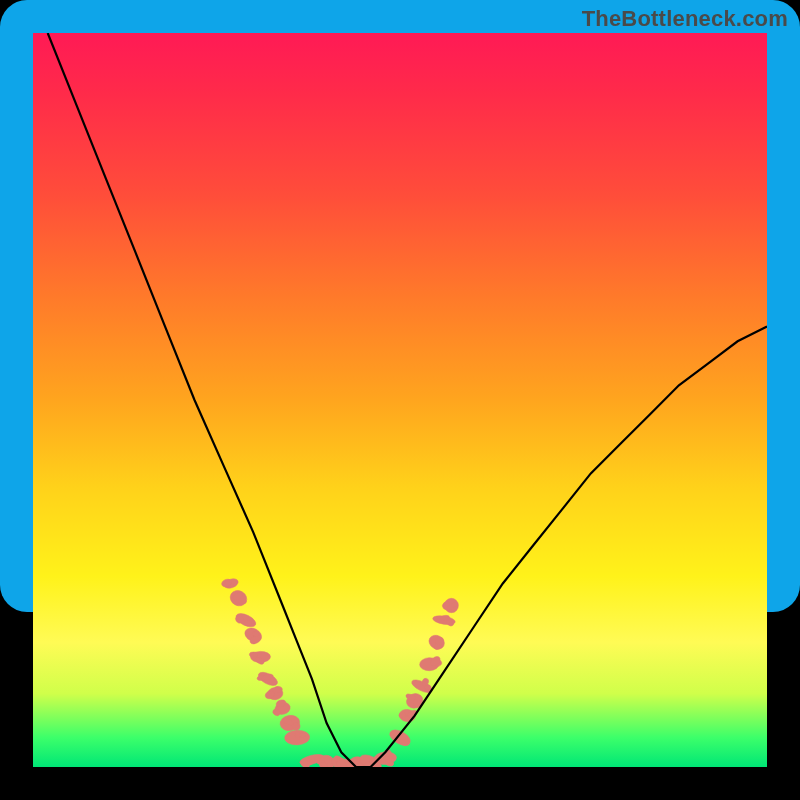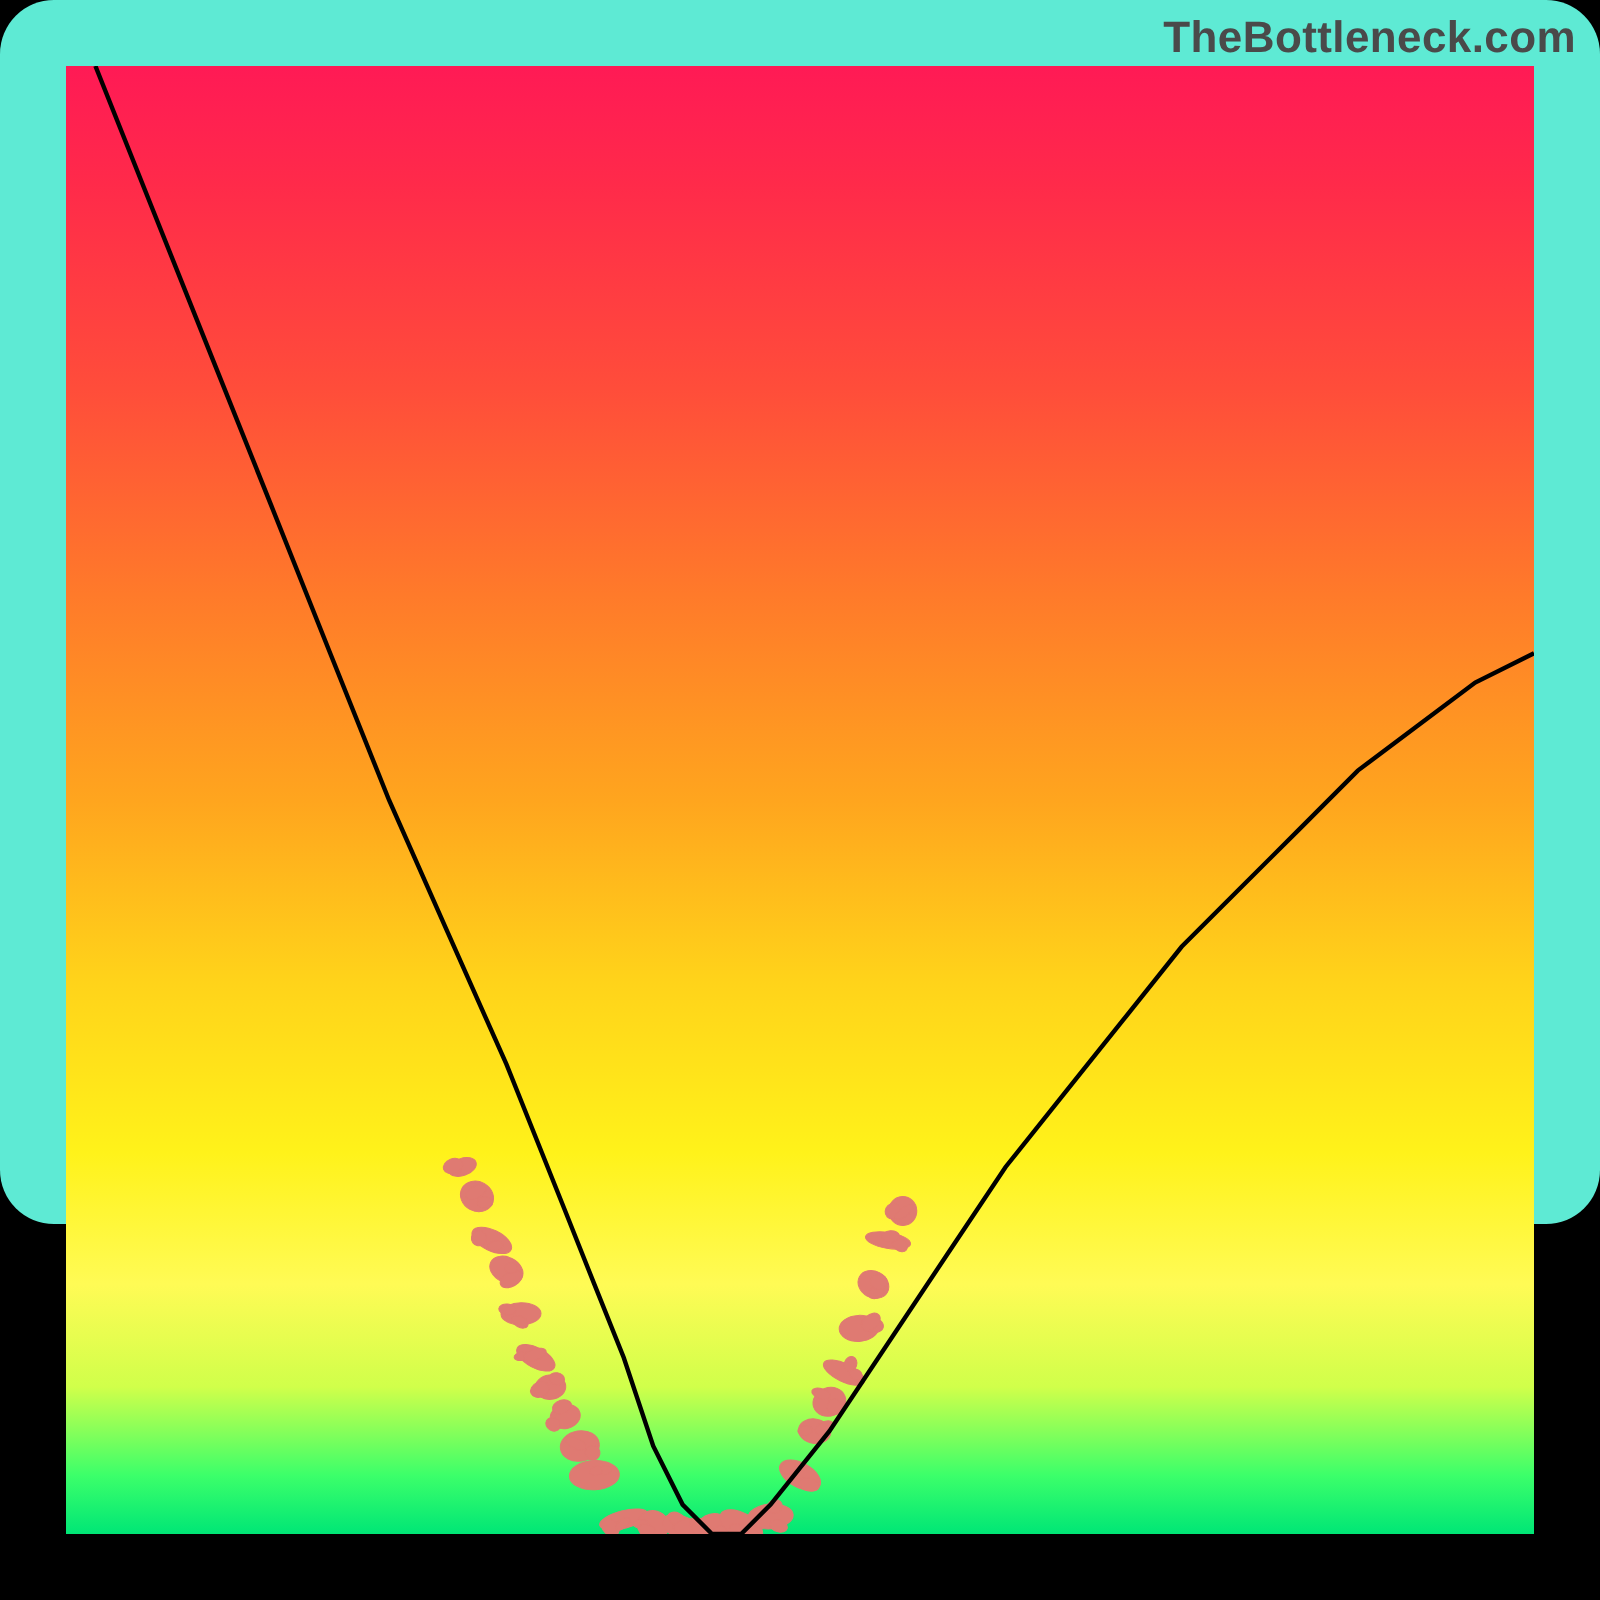--- a/index.html
+++ b/index.html
@@ -8,21 +8,21 @@
     width: 800px;
     height: 800px;
     overflow: hidden;
     background: #000;
     font-family: Arial, Helvetica, sans-serif;
   }
   .outer {
     position: relative;
     width: 800px;
     height: 612px;
-    background: #5eead4;
+    background: #0ea5e9;
     border-radius: 27px;
   }
   .plot {
     position: absolute;
     left: 33px;
     top: 33px;
     width: 734px;
     height: 734px;
     
     background: linear-gradient(

